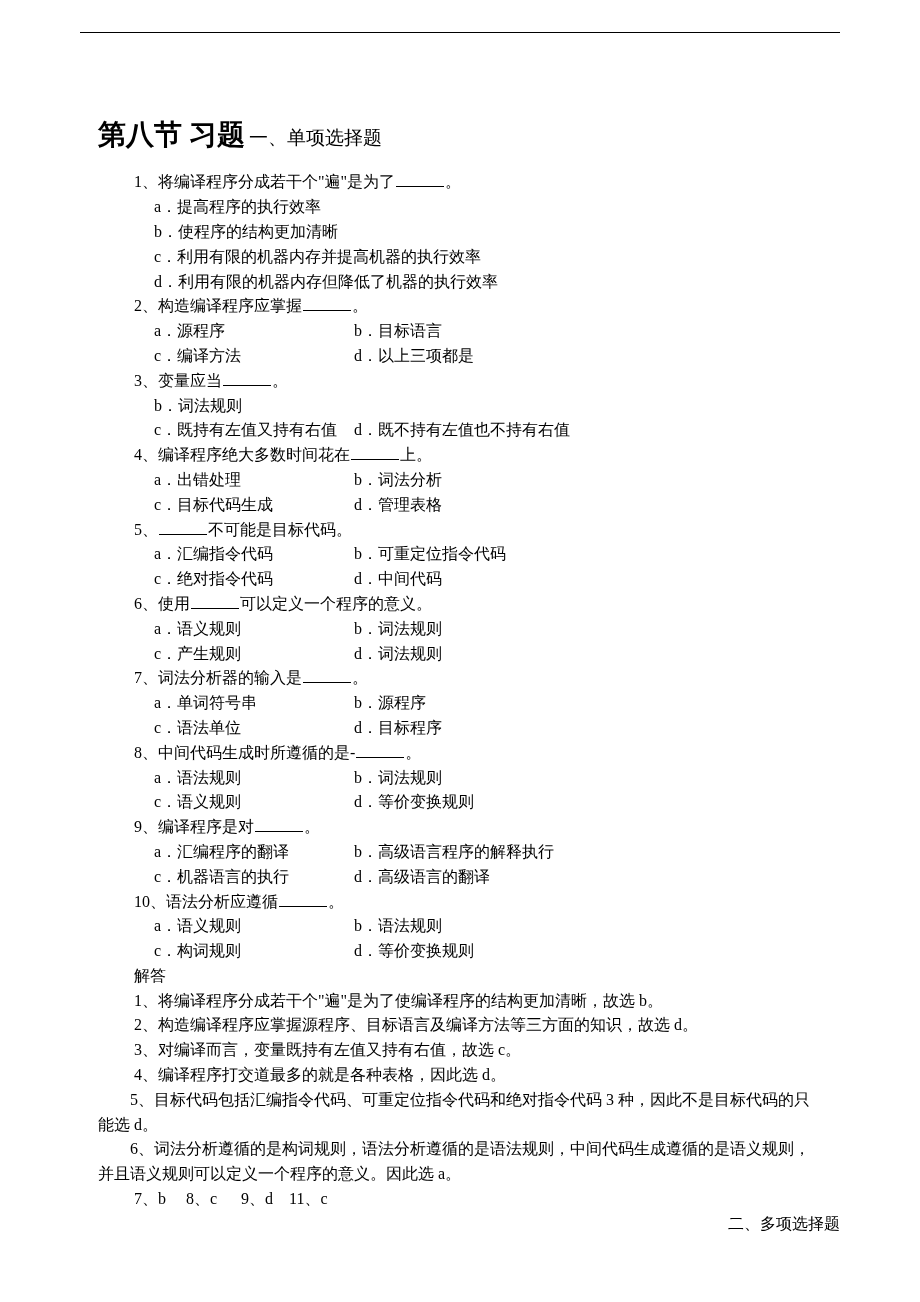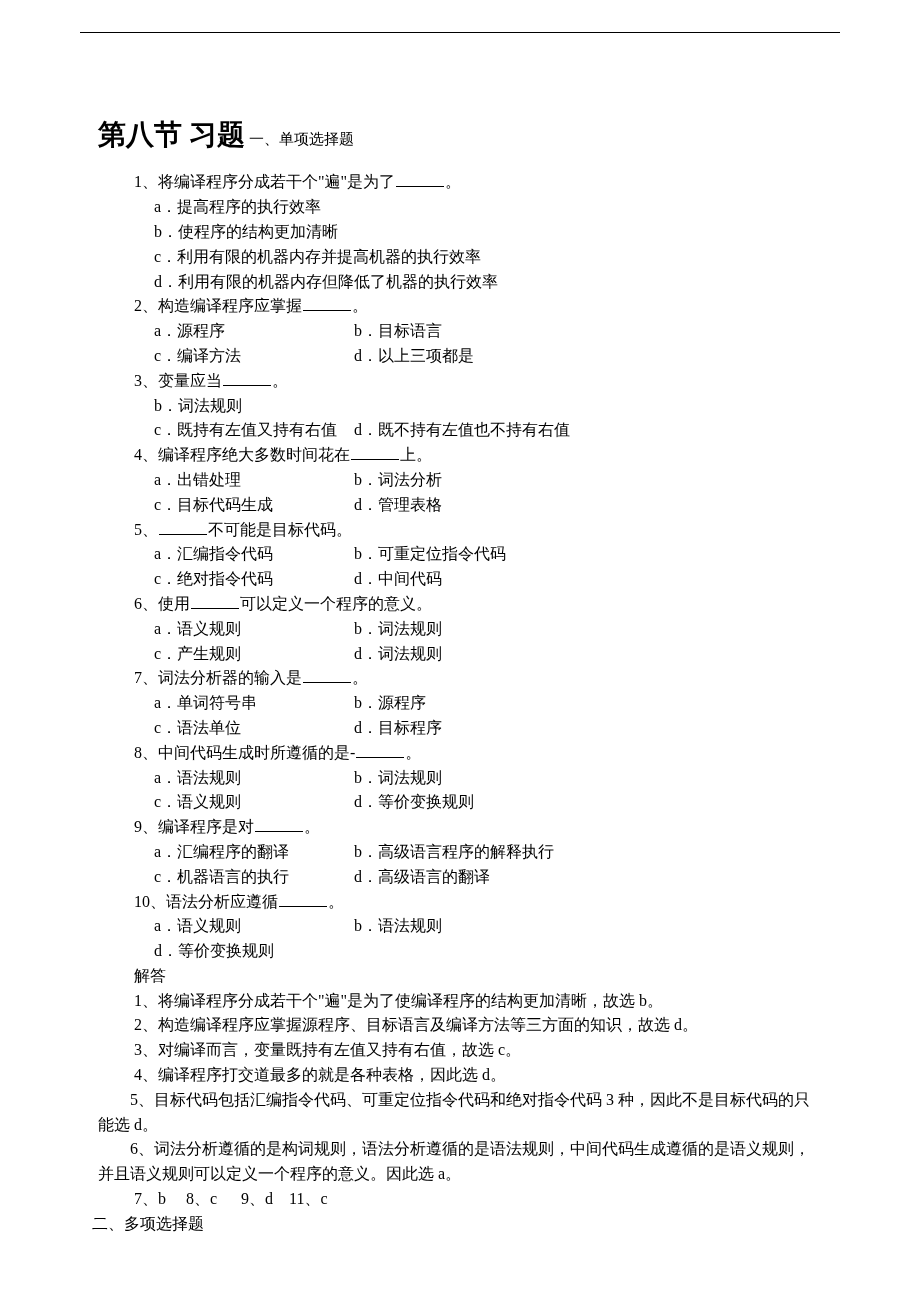--- a/index.html
+++ b/index.html
@@ -20,21 +20,21 @@
       padding-top: 80px;
     }
     .section-title {
       margin-left: 18px;
     }
     .section-title .big {
       font-size: 28px;
       font-weight: bold;
     }
     .section-title .sub {
-      font-size: 15px;
+      font-size: 19px;
       font-weight: normal;
       margin-left: 4px;
     }
     .content {
       margin-top: 14px;
     }
     .q-line {
       margin-left: 54px;
       text-indent: 0;
     }
@@ -65,21 +65,22 @@
     .ans-para {
       text-indent: 2em;
       margin-left: 0;
       padding: 0 18px;
     }
     .ans-row2 {
       margin-left: 54px;
       white-space: pre;
     }
     .sec2 {
-      margin-left: 12px;
+      margin-left: 18px;
+      text-align: right;
     }
   </style>
 </head>
 <body>
 
 <div class="page">
 
   <div class="section-title">
     <span class="big">第八节   习题</span><span class="sub">一、单项选择题</span>
   </div>
@@ -179,20 +180,21 @@
           <div class="opt-cell-b">d．高级语言的翻译</div>
         </div>
       </div>
       <div class="q-line">10、语法分析应遵循<span class="blank"></span>。</div>
       <div class="opt-block">
         <div class="opt-row">
           <div class="opt-cell-a">a．语义规则</div>
           <div class="opt-cell-b">b．语法规则</div>
         </div>
         <div class="opt-row">
+          <div class="opt-cell-a">c．构词规则</div>
           <div class="opt-cell-b">d．等价变换规则</div>
         </div>
       </div>
     </div>
 
   <div class="ans-title">解答</div>
   <div id="answers-block">
       <div class="ans-line">1、将编译程序分成若干个"遍"是为了使编译程序的结构更加清晰，故选 b。</div>
       <div class="ans-line">2、构造编译程序应掌握源程序、目标语言及编译方法等三方面的知识，故选 d。</div>
       <div class="ans-line">3、对编译而言，变量既持有左值又持有右值，故选 c。</div>

